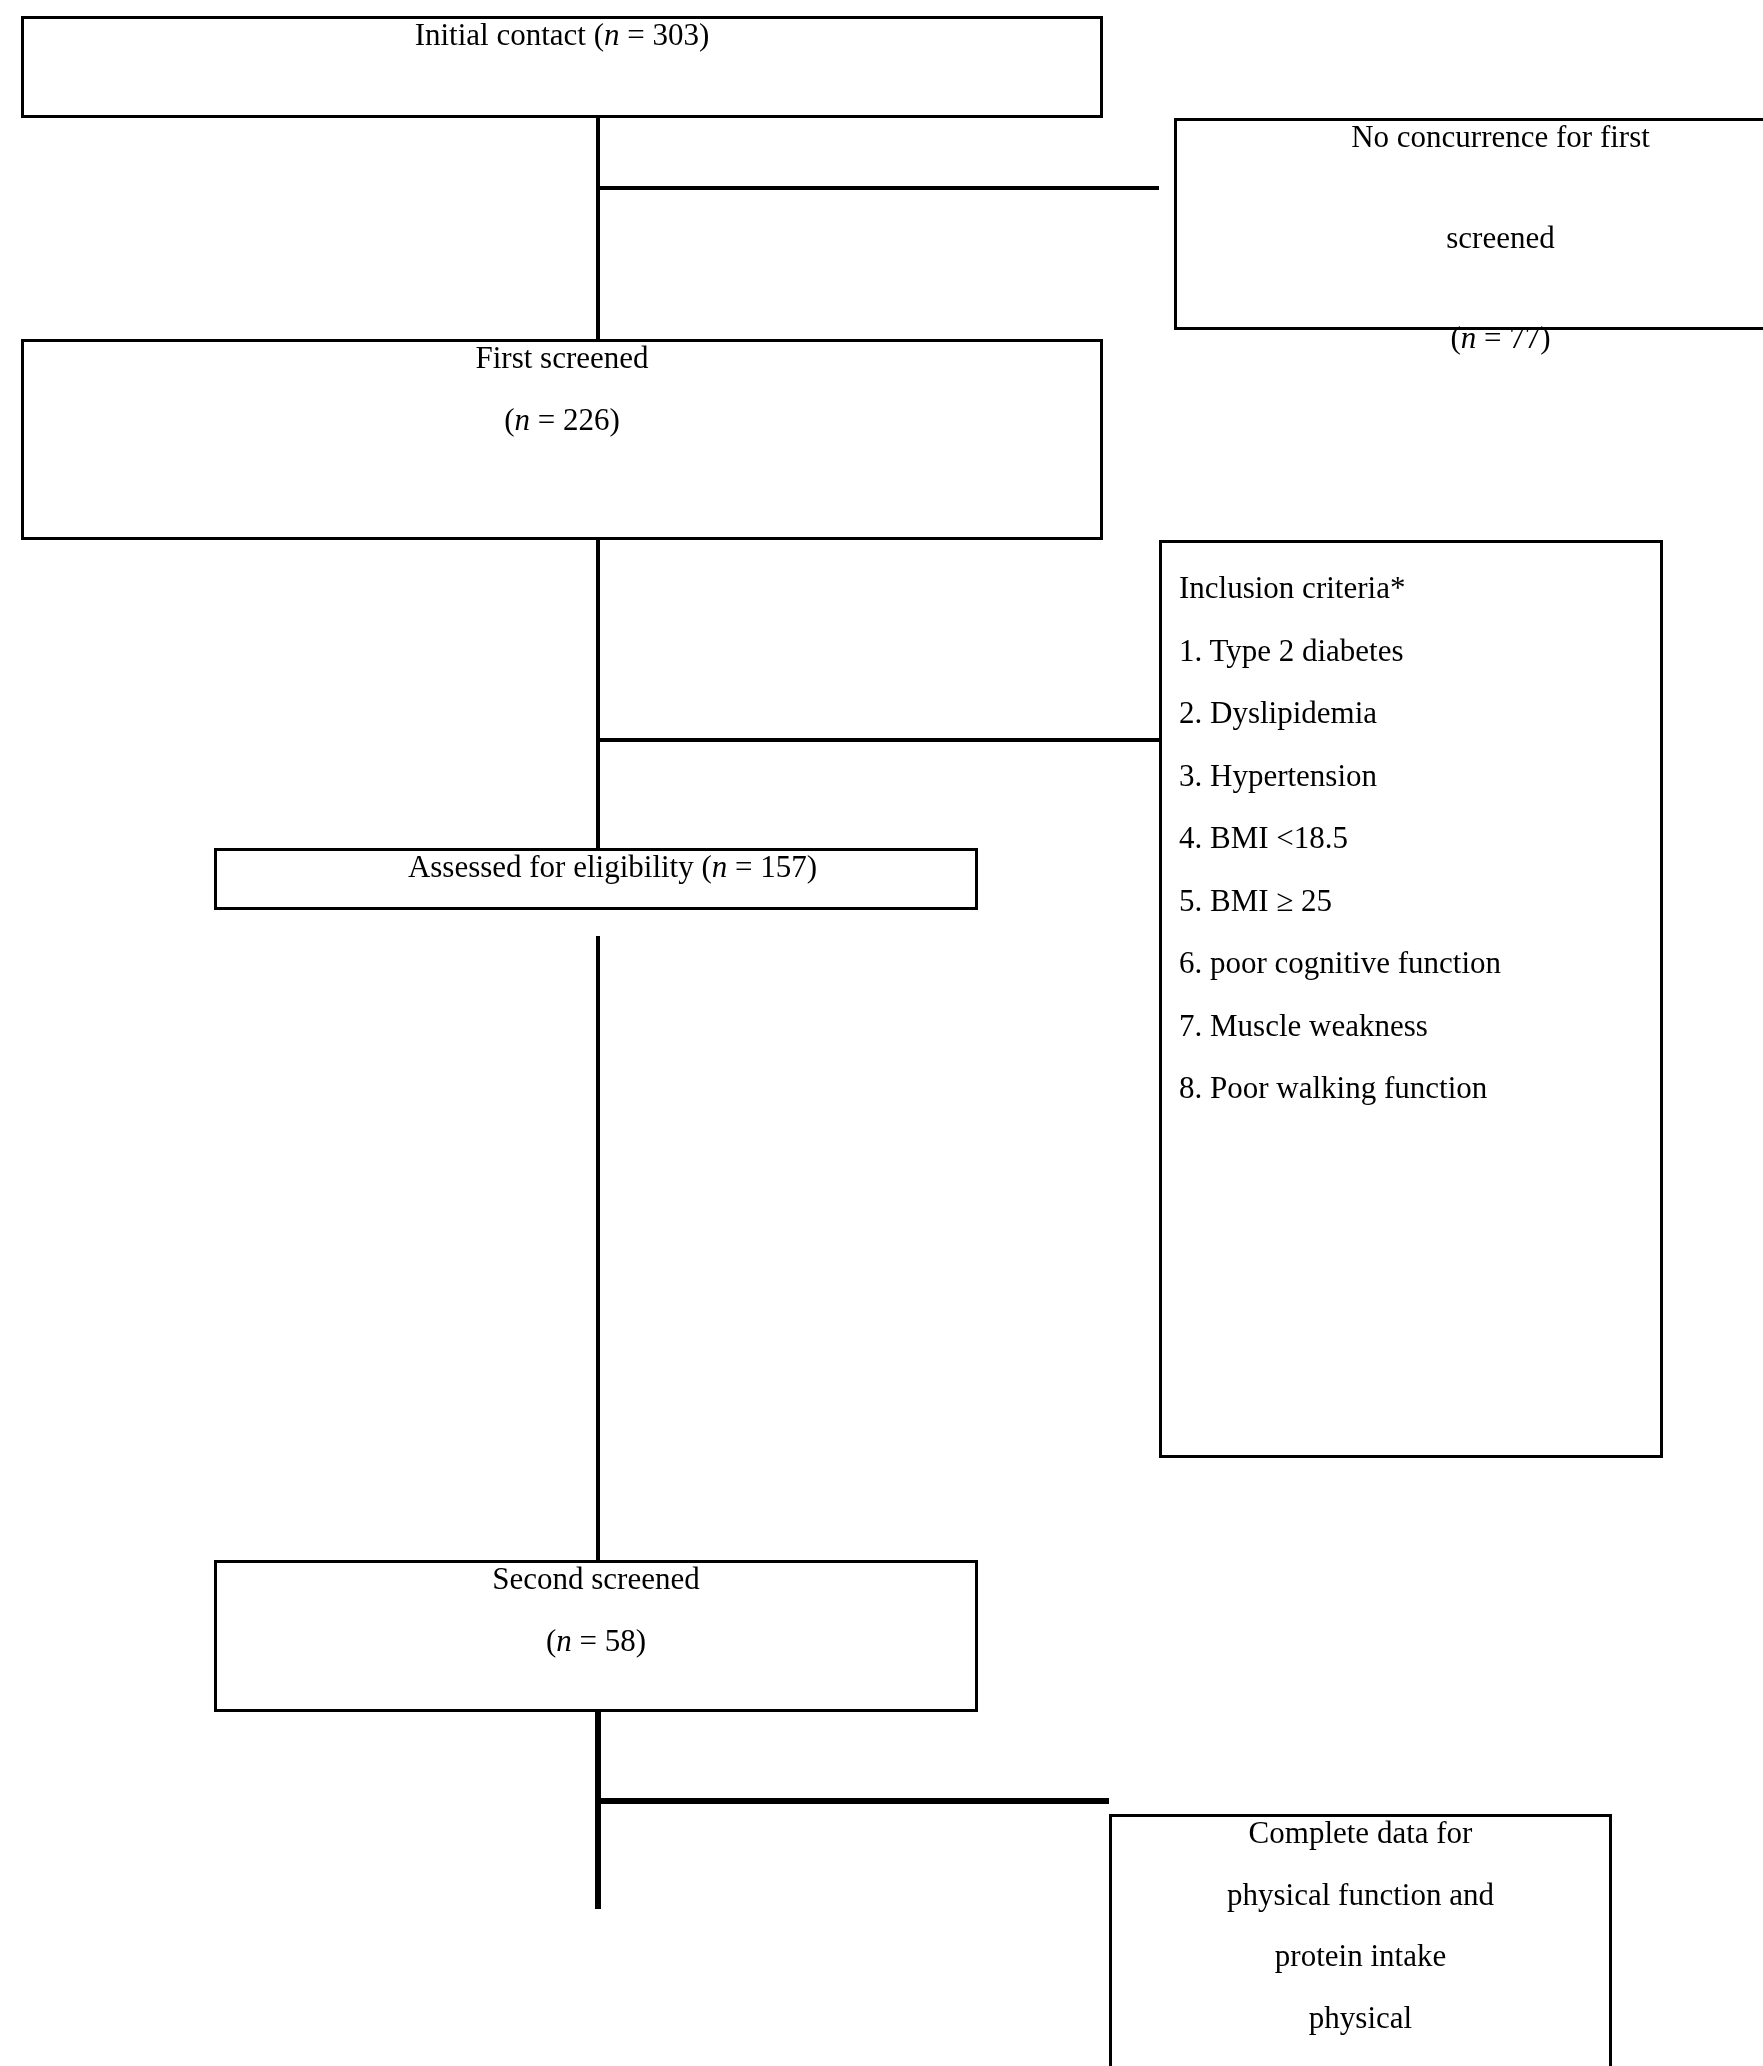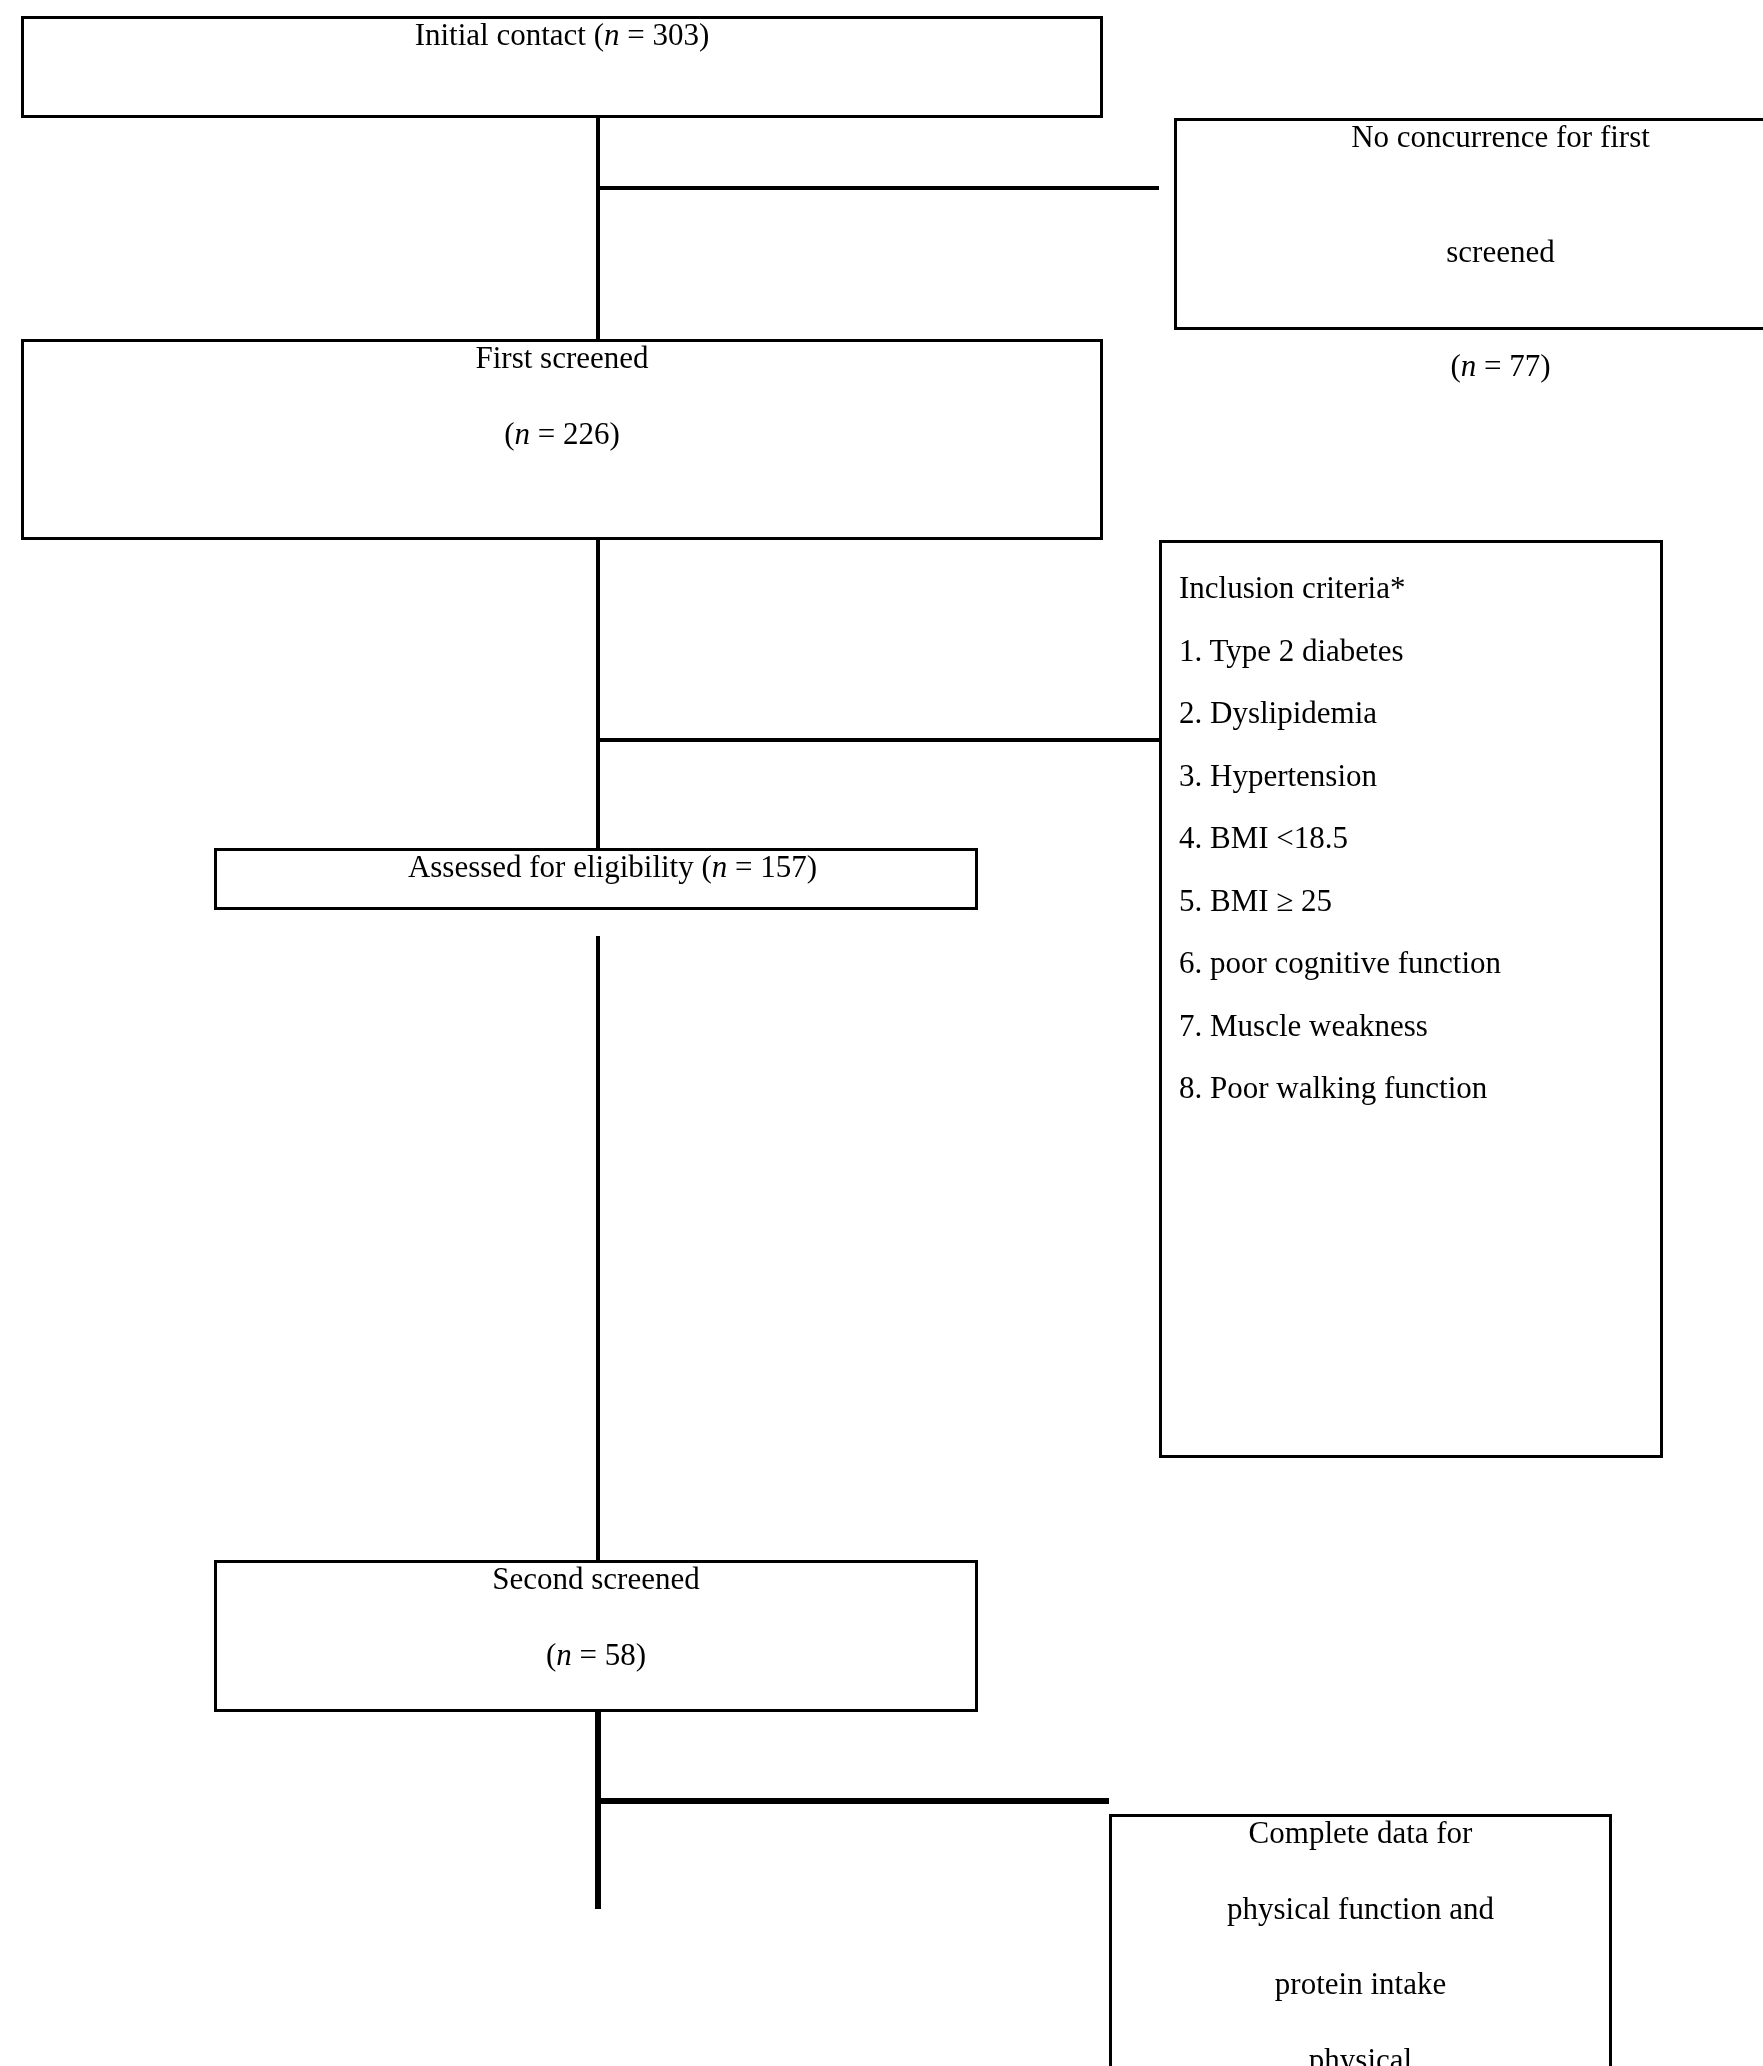--- a/index.html
+++ b/index.html
@@ -30,21 +30,21 @@
     justify-content: flex-start;
     text-align: center;
     z-index: 3;
   }
   .node .line {
     display: block;
     font-size: 31px;
     line-height: 1.05;
     white-space: nowrap;
   }
-  .node .line + .line { margin-top: 43px; }
+  .node .line + .line { margin-top: 29px; }
 
   
   .node.listbox {
     align-items: flex-start;
     justify-content: flex-start;
     text-align: left;
     padding: 29px 0 0 17px;
   }
   .node.listbox .line {
     font-size: 31px;

